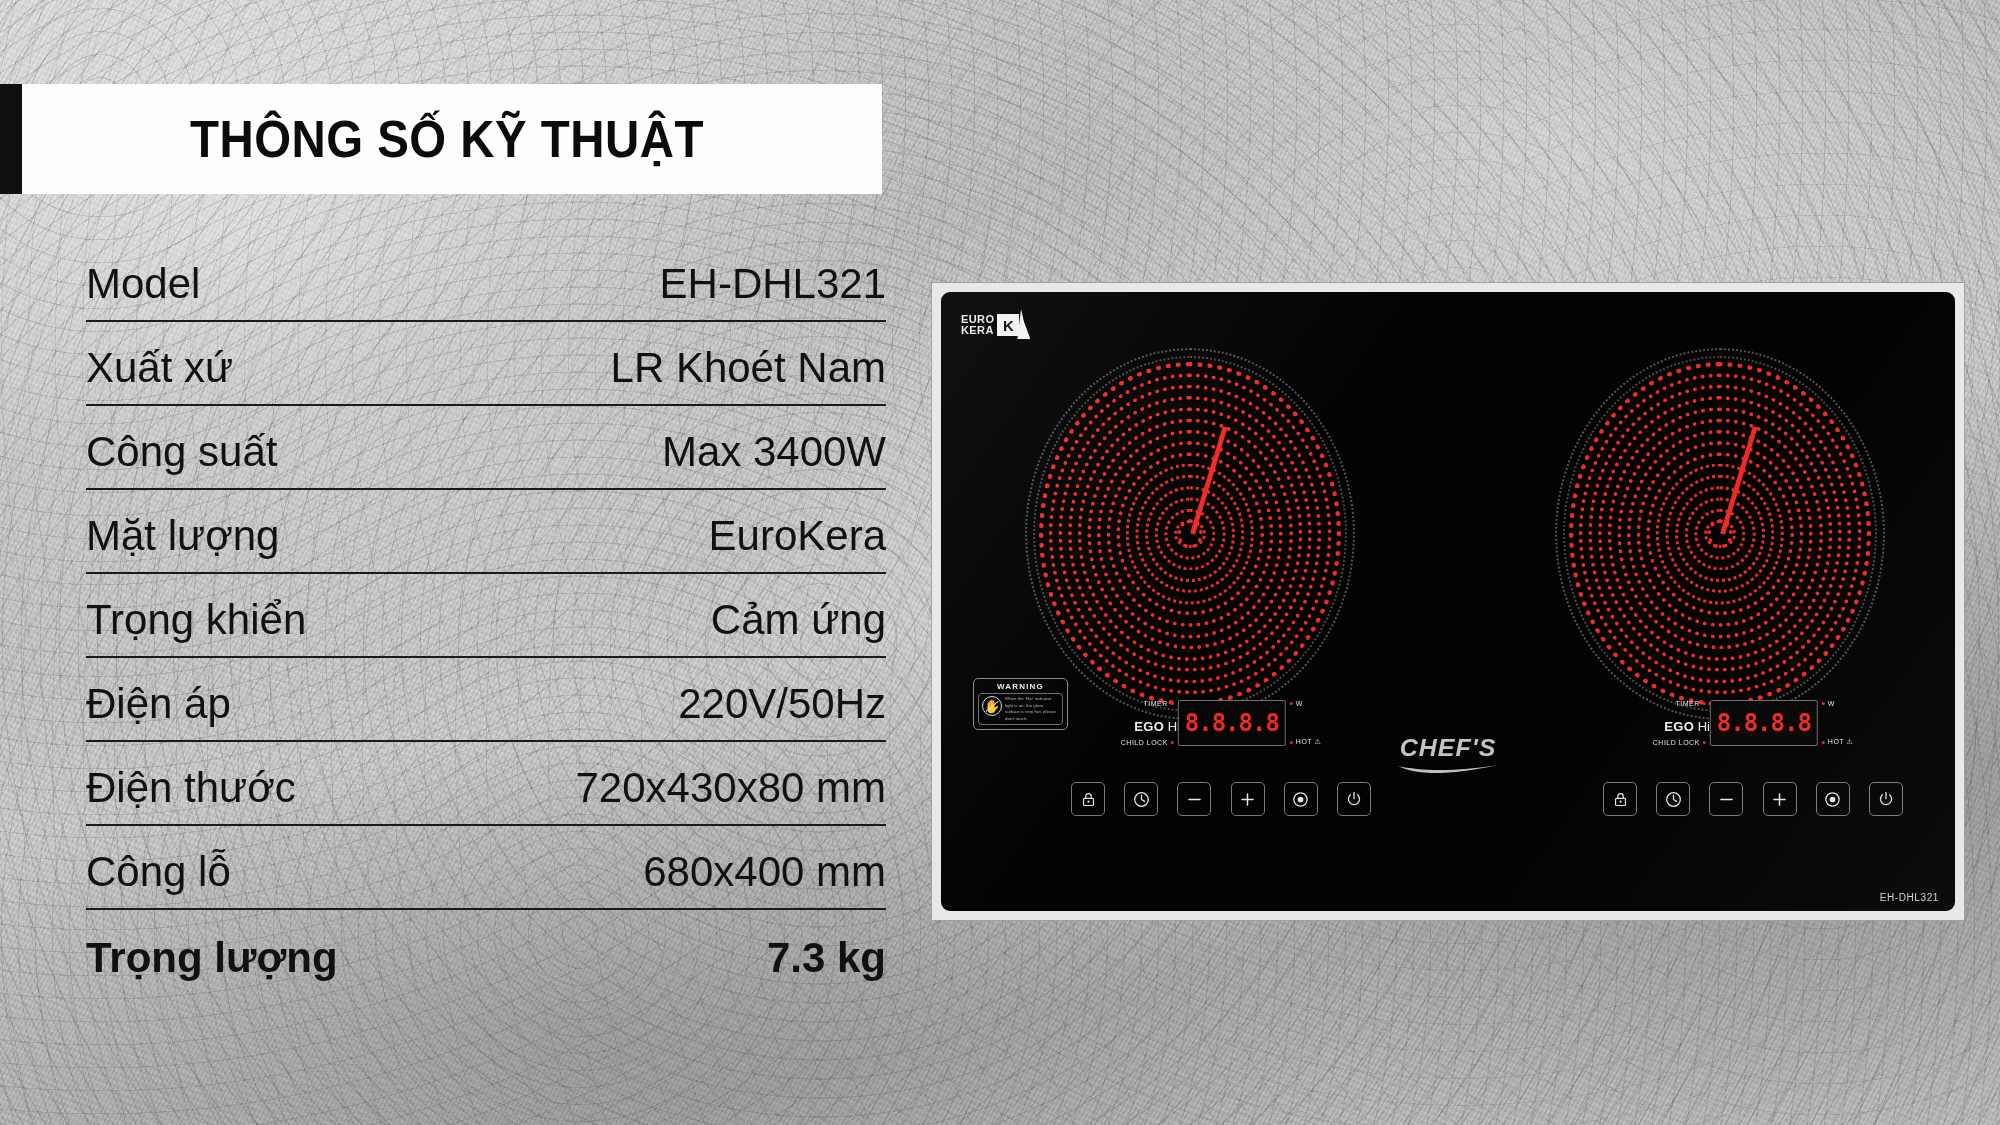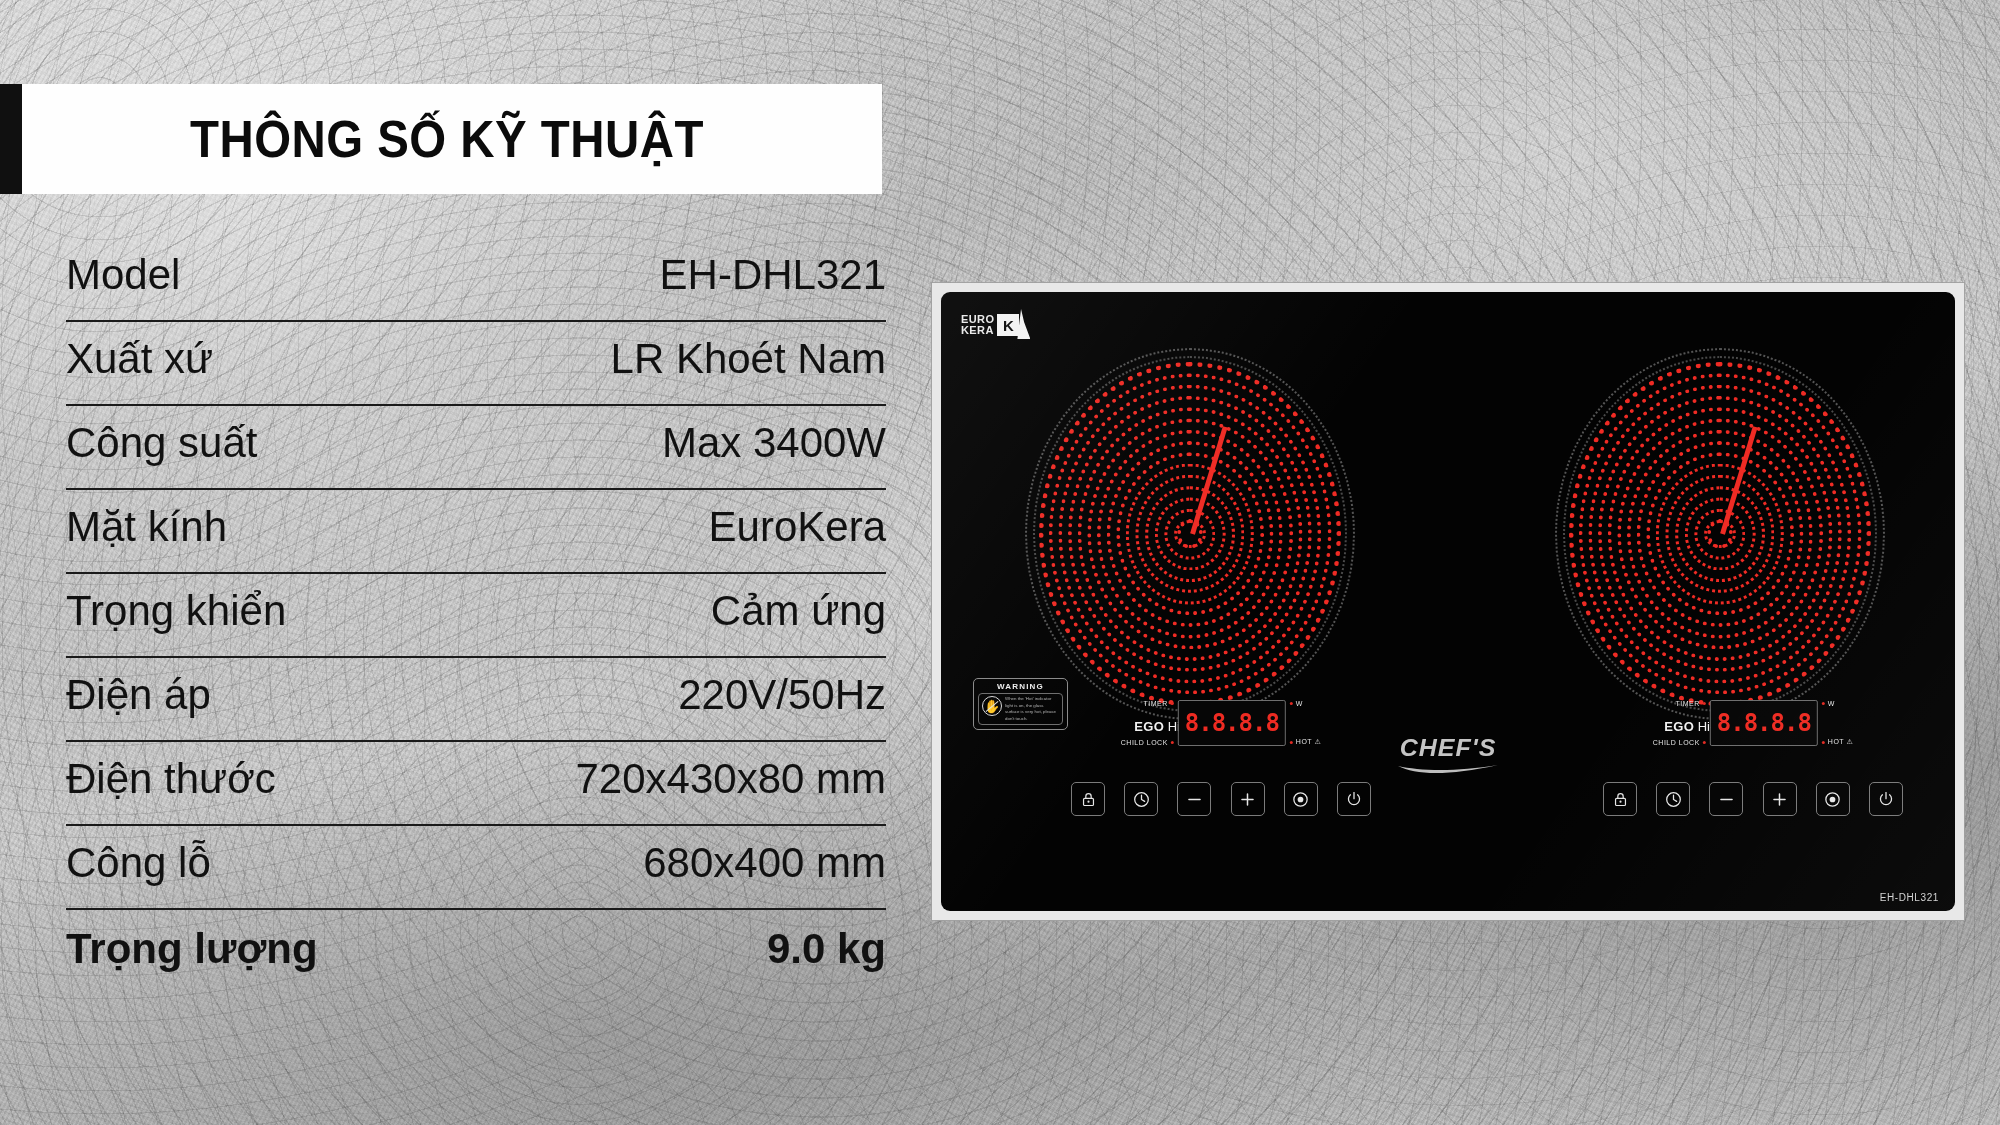--- a/index.html
+++ b/index.html
@@ -54,21 +54,21 @@
     transform: scaleX(0.93); transform-origin: left center;
   }
 
   
   #spec-table {
     position: absolute; left: 66px; top: 238px; width: 820px;
   }
   .spec-row {
     display: flex; align-items: flex-start; justify-content: space-between;
     border-bottom: 2px solid #1a1a1a;
-    height: 84px; padding-bottom: 9px;
+    height: 84px; padding-bottom: 0; margin-left: 20px;
   }
   .spec-row:last-child { border-bottom: none; font-weight: bold; }
   .spec-label {
     font-size: 42px; color: #111; white-space: nowrap;
     align-self: flex-end; padding-bottom: 12px;
   }
   .spec-value {
     font-size: 42px; color: #111; white-space: nowrap;
     align-self: flex-end; padding-bottom: 12px; text-align: right;
   }
@@ -244,42 +244,42 @@
   </div>
   <div class="spec-row">
     <span class="spec-label">Xuất xứ</span>
     <span class="spec-value">LR Khoét Nam</span>
   </div>
   <div class="spec-row">
     <span class="spec-label">Công suất</span>
     <span class="spec-value">Max 3400W</span>
   </div>
   <div class="spec-row">
-    <span class="spec-label">Mặt  kính</span>
+    <span class="spec-label">Mặt  lượng</span>
     <span class="spec-value">EuroKera</span>
   </div>
   <div class="spec-row">
     <span class="spec-label">Trọng khiển</span>
     <span class="spec-value">Cảm ứng</span>
   </div>
   <div class="spec-row">
     <span class="spec-label">Điện áp</span>
     <span class="spec-value">220V/50Hz</span>
   </div>
   <div class="spec-row">
     <span class="spec-label">Điện thước</span>
     <span class="spec-value">720x430x80 mm</span>
   </div>
   <div class="spec-row">
     <span class="spec-label">Công lỗ</span>
     <span class="spec-value">680x400 mm</span>
   </div>
   <div class="spec-row">
     <span class="spec-label">Trọng lượng</span>
-    <span class="spec-value">9.0 kg</span>
+    <span class="spec-value">7.3 kg</span>
   </div>
 </div>
 
 <div id="cooktop-figure">
   <div id="cooktop-glass">
 
     <div id="eurokera-logo">
       <div id="ek-words">
         <span>EURO</span>
         <span>KERA</span>

